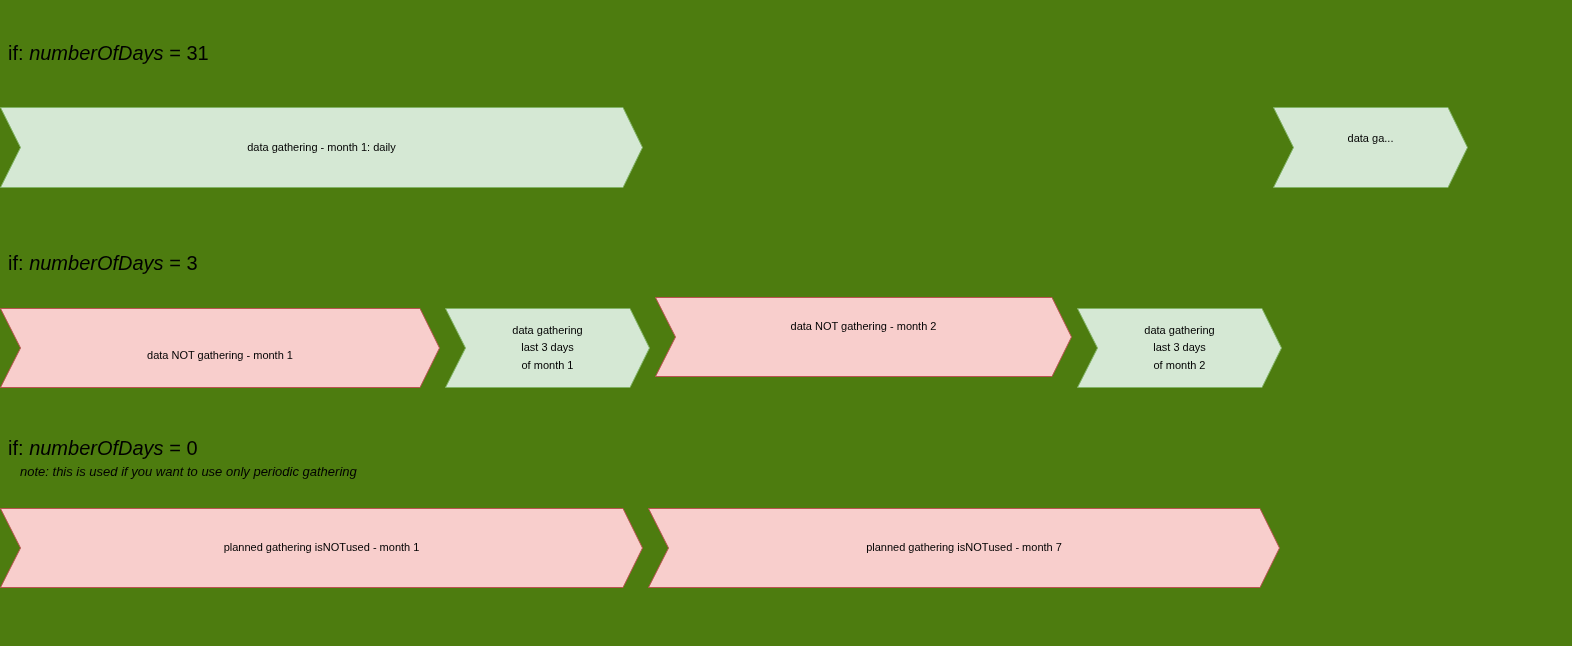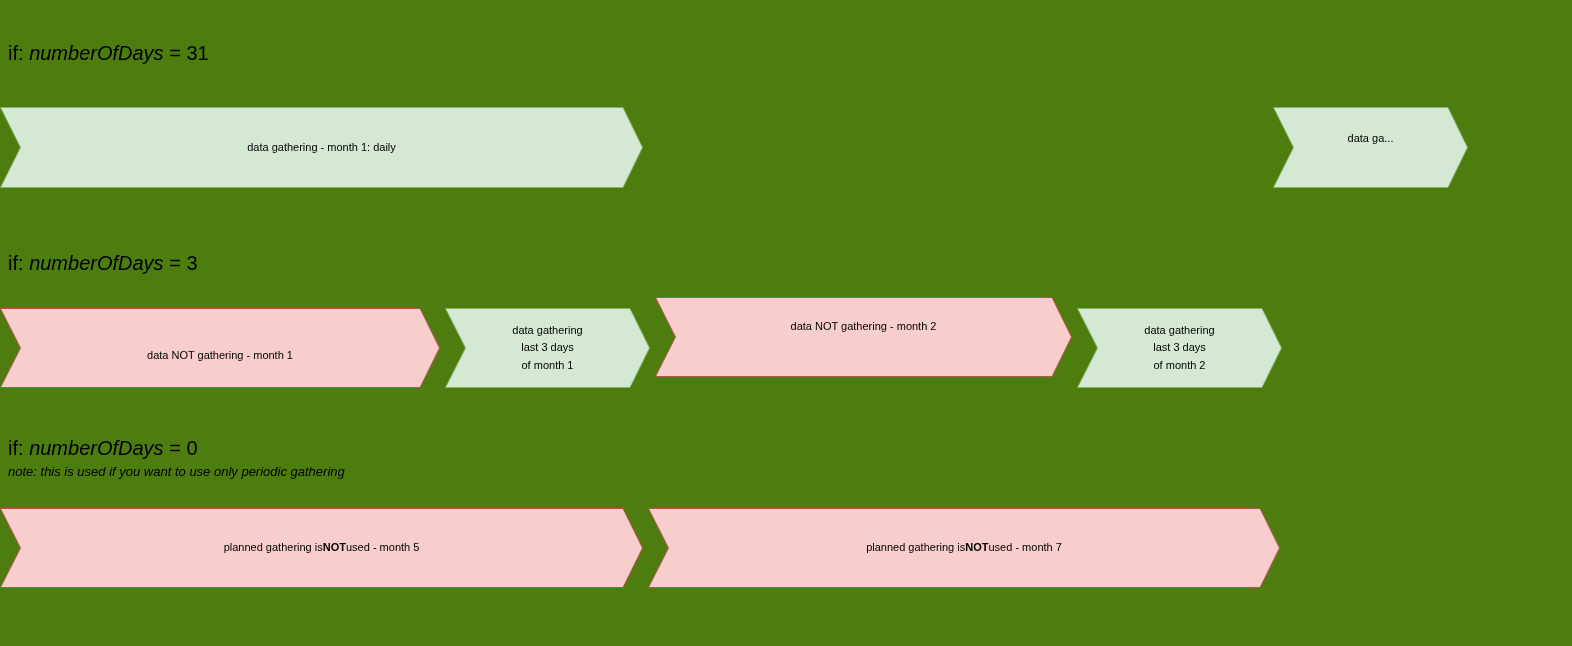--- a/index.html
+++ b/index.html
@@ -29,21 +29,21 @@
   .arrow.red polygon{fill:#f8cecc;stroke:#b85450;}
   .label{
     position:absolute;left:0;top:0;right:0;bottom:0;
     display:flex;align-items:center;justify-content:center;
     text-align:center;
     font-size:11px;line-height:1.55;
     white-space:pre-line;
     padding:16px 22px;
     box-sizing:border-box;
   }
-  .label b{font-weight:bold;}
+  .label b{font-weight:normal;}
 </style>
 </head>
 <body>
 
 <div class="canvas">
 
   <div class="cond" style="top:41px;">
     <span>if: </span><em>numberOfDays</em><span> = 31</span>
   </div>
 
@@ -89,27 +89,27 @@
       <polygon points="0.5,0.5 185,0.5 204.5,40 185,79.5 0.5,79.5 20.5,40"></polygon>
     </svg>
     <div class="label">data gathering
 last 3 days
 of month 2</div>
   </div>
 
   <div class="cond" style="top:436px;">
     <span>if: </span><em>numberOfDays</em><span> = 0</span>
   </div>
-  <div class="note" style="top:464px;">note: this is used if you want to use only periodic gathering</div>
+  <div class="note" style="top:464px;margin-left:12px;">note: this is used if you want to use only periodic gathering</div>
 
   <div class="arrow red" style="left:0px;top:508px;width:643px;height:80px;">
     <svg width="643" height="80" viewBox="0 0 643 80">
       <polygon points="0.5,0.5 623,0.5 642.5,40 623,79.5 0.5,79.5 20.5,40"></polygon>
     </svg>
-    <div class="label"><span>planned gathering is </span><b>NOT</b><span> used - month 5</span></div>
+    <div class="label"><span>planned gathering is </span><b>NOT</b><span> used - month 1</span></div>
   </div>
   <div class="arrow red" style="left:648px;top:508px;width:632px;height:80px;">
     <svg width="632" height="80" viewBox="0 0 632 80">
       <polygon points="0.5,0.5 612,0.5 631.5,40 612,79.5 0.5,79.5 20.5,40"></polygon>
     </svg>
     <div class="label"><span>planned gathering is </span><b>NOT</b><span> used - month 7</span></div>
   </div>
 
 </div>
 

